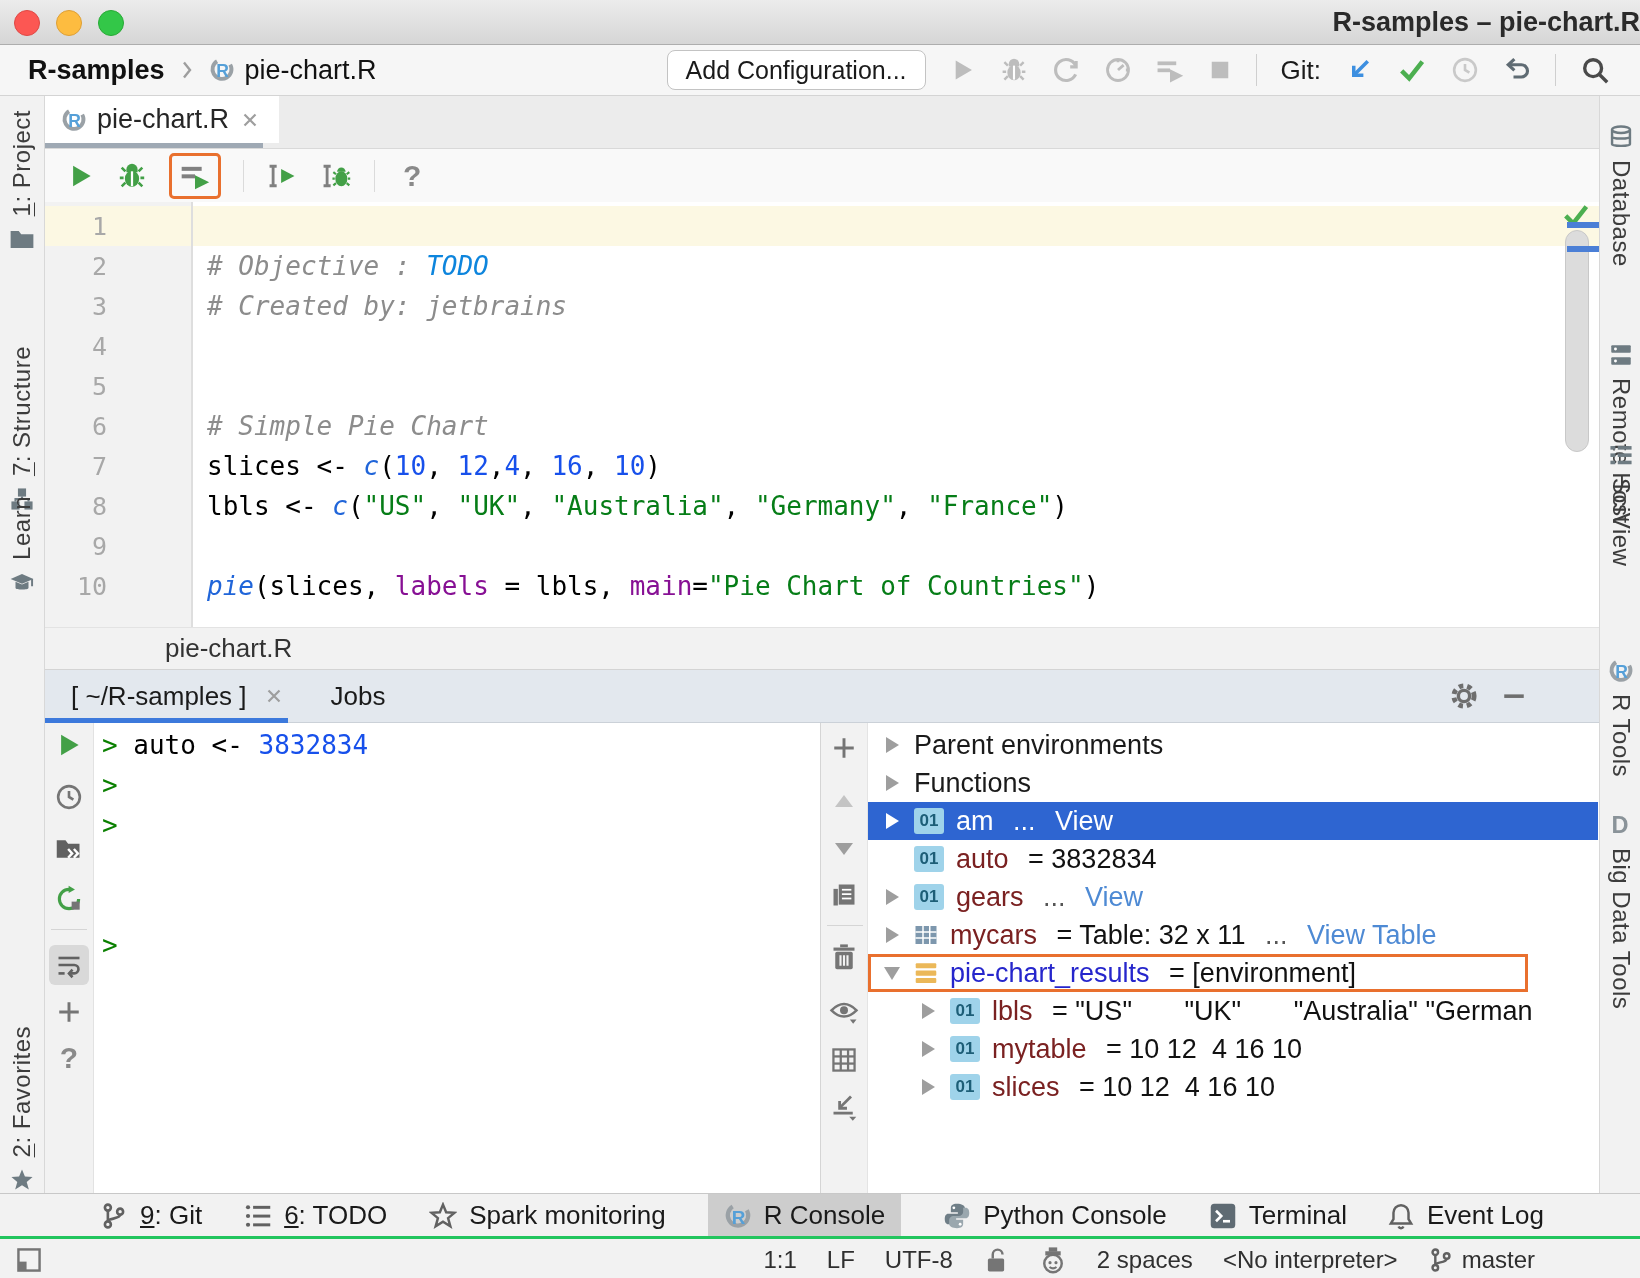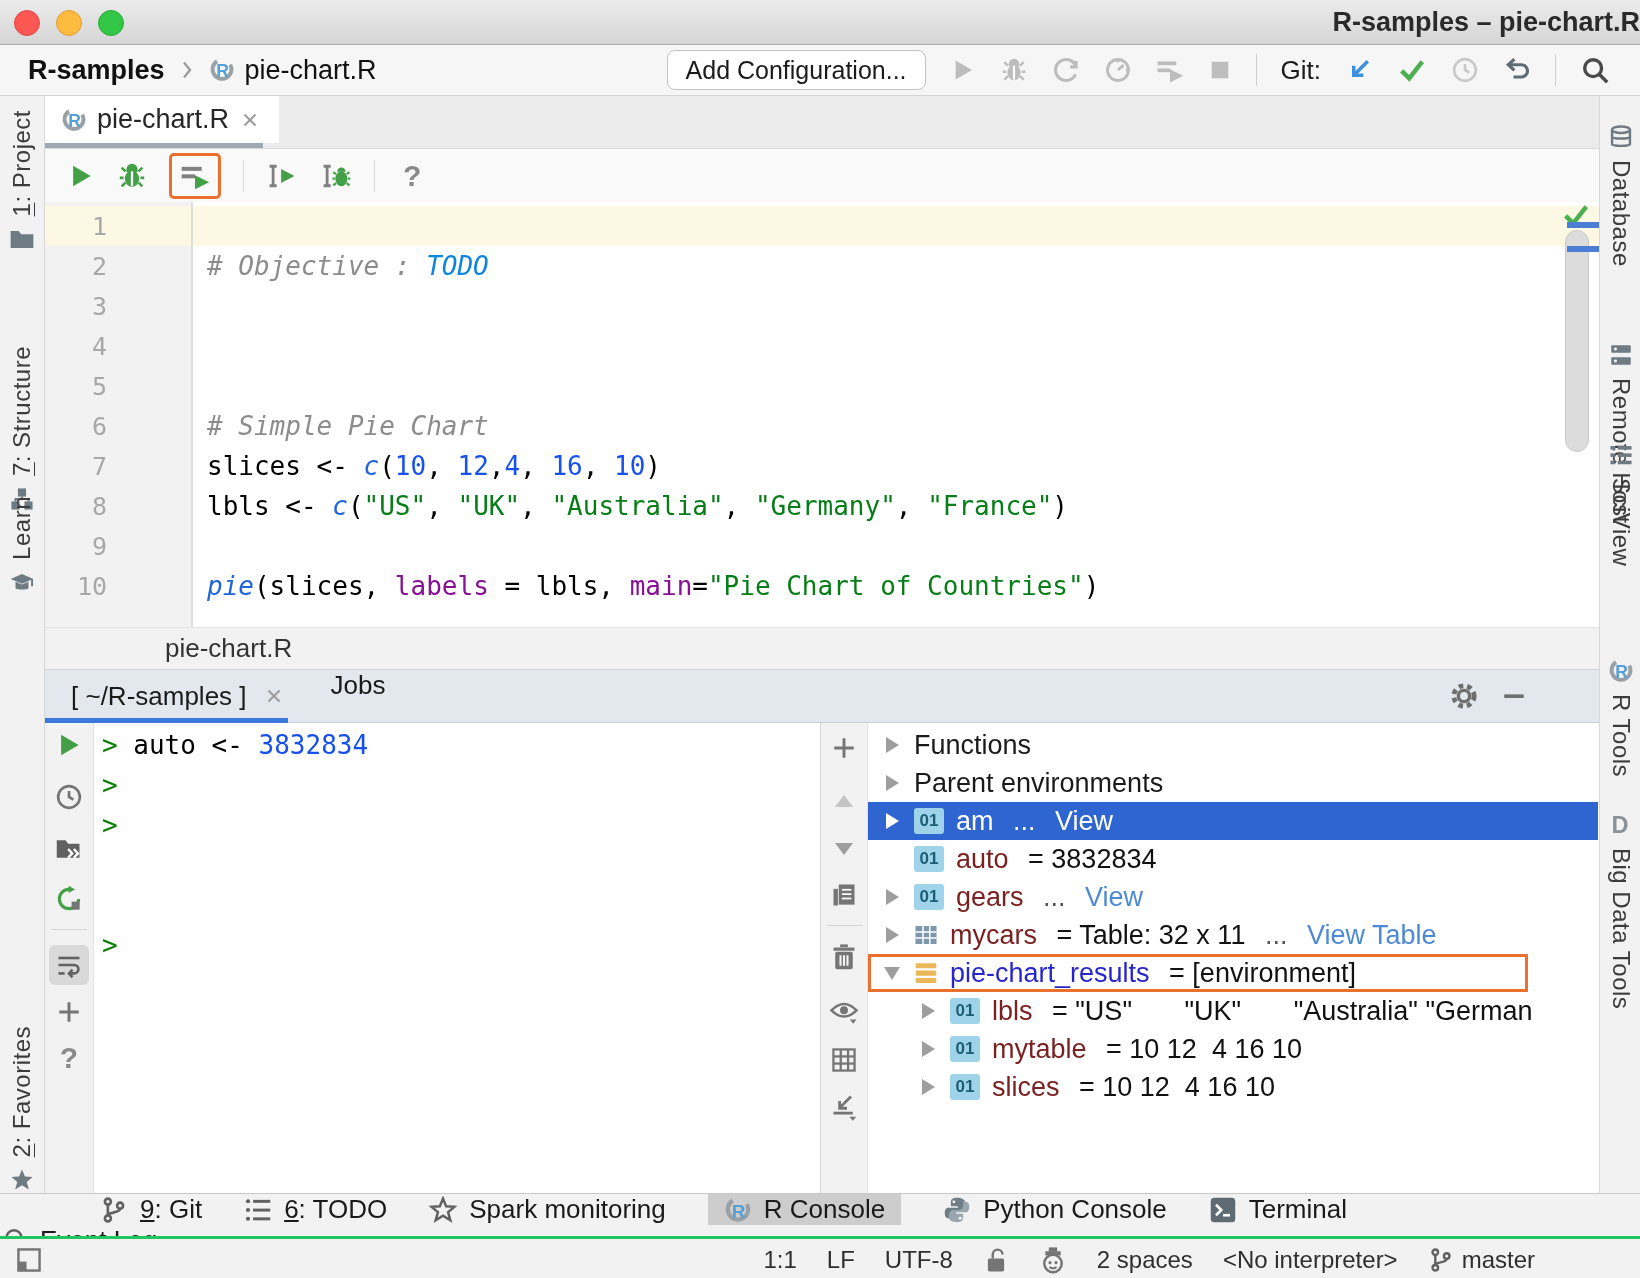--- a/index.html
+++ b/index.html
@@ -64,21 +64,21 @@
   .c-kwarg{color:#871094;}
   .c-plain{color:#000;}
   #ed-check{position:absolute;right:8px;top:-2px;z-index:4;}
   .edmark{position:absolute;right:0;width:32px;height:6px;background:#4B7FD6;z-index:4;}
   #ed-scroll{position:absolute;right:10px;top:28px;width:22px;height:220px;background:#DCDCDC;border:1px solid #C8C8C8;border-radius:12px;z-index:3;}
 
   
   #crumbbar{height:41px;background:#F2F2F2;border-top:1px solid #E3E3E3;border-bottom:1px solid #D4D4D4;display:flex;align-items:center;padding-left:120px;font-size:26px;color:#333;}
 
   
-  #consheader{position:relative;height:52px;background:#E3E8EE;border-bottom:1px solid #CBD1D8;display:flex;}
+  #consheader{position:relative;height:52px;background:#E3E8EE;border-bottom:1px solid #CBD1D8;display:flex;align-items:center;}
   .ctab{font-size:26px;color:#1a1a1a;display:flex;align-items:center;gap:16px;padding-left:26px;}
   .ctab-jobs{font-size:26px;color:#1a1a1a;margin-left:46px;}
   .ctab-under{position:absolute;left:0;bottom:-1px;width:243px;height:5px;background:#3C79DC;}
   #cons-gear{position:absolute;right:120px;top:11px;}
   #cons-min{position:absolute;right:72px;top:13px;}
 
   
   #consbody{height:473px;display:flex;background:#fff;}
   #consicons{position:relative;width:48px;flex:none;background:#F2F2F2;border-right:1px solid #E2E2E2;}
   #consicons .icn{position:absolute;left:50%;transform:translateX(-50%);}
@@ -101,21 +101,21 @@
   .vplain{color:#1a1a1a;}
   .vn{color:#7A2121;}
   .vn-blue{color:#2626CC;}
   .vrow.sel .vn,.vrow.sel .vval,.vrow.sel .vdots,.vrow.sel .vlink{color:#fff;}
   .vval{color:#111;white-space:pre;}
   .vdots{color:#555;white-space:pre;}
   .vlink{color:#4E8AD4;white-space:pre;}
   .orange-box{position:absolute;left:0;top:0;width:660px;height:38px;border:3px solid #E9702E;box-sizing:border-box;pointer-events:none;}
 
   
-  #bottombar{position:absolute;left:0;top:1193px;width:1640px;height:43px;background:#F2F2F2;border-top:1px solid #C8C8C8;display:flex;align-items:stretch;justify-content:space-between;flex-direction:column;}
+  #bottombar{position:absolute;left:0;top:1193px;width:1640px;height:43px;background:#F2F2F2;border-top:1px solid #C8C8C8;display:flex;align-items:stretch;justify-content:space-between;}
   #bb-left{display:flex;align-items:stretch;gap:42px;padding-left:100px;}
   .bbitem{display:flex;align-items:center;gap:12px;font-size:26px;color:#1a1a1a;}
   .bbitem.active{background:#CDCDCD;padding:0 16px;}
   #bb-right{display:flex;align-items:center;gap:12px;font-size:26px;color:#1a1a1a;padding-right:96px;}
 
   
   #statusbar{position:absolute;left:0;top:1236px;width:1640px;height:42px;background:#F2F2F2;border-top:3px solid #22c55e;}
   #sb-left{position:absolute;left:16px;top:8px;}
   #sb-right{position:absolute;right:0;top:0;height:100%;display:flex;align-items:center;gap:30px;padding-right:105px;font-size:24px;color:#2F2F2F;}
 </style>
@@ -390,20 +390,21 @@
       <div id="codelines">
           <div class="crow hl">
             <span class="gut">1</span>
           </div>
           <div class="crow">
             <span class="gut">2</span>
             <span class="code"><span class="c-com"># Objective : </span><span class="c-todo">TODO</span></span>
           </div>
           <div class="crow">
             <span class="gut">3</span>
+            <span class="code"><span class="c-com"># Created by: jetbrains</span></span>
           </div>
           <div class="crow">
             <span class="gut">4</span>
           </div>
           <div class="crow">
             <span class="gut">5</span>
             <span class="code"></span>
           </div>
           <div class="crow">
             <span class="gut">6</span>
@@ -578,27 +579,27 @@
               <path d="M2 11.5 H13"></path>
               <path d="M11 13.5 h4 l-2 2.4 Z" fill="#757575" stroke="none"></path>
             </svg>
           </span>
       </div>
       <div id="vartree">
           <div class="vrow">
             <span class="varrow">
               <span class="ar-r"></span>
             </span>
-            <span class="vplain">Functions</span>
+            <span class="vplain">Parent environments</span>
           </div>
           <div class="vrow">
             <span class="varrow">
               <span class="ar-r"></span>
             </span>
-            <span class="vplain">Parent environments</span>
+            <span class="vplain">Functions</span>
           </div>
           <div class="vrow sel">
             <span class="varrow">
               <span class="ar-r"></span>
             </span>
             <span class="badge">01</span>
             <span class="vn">am</span>
             <span class="vdots"> ... </span>
             <span class="vlink">View</span>
           </div>

